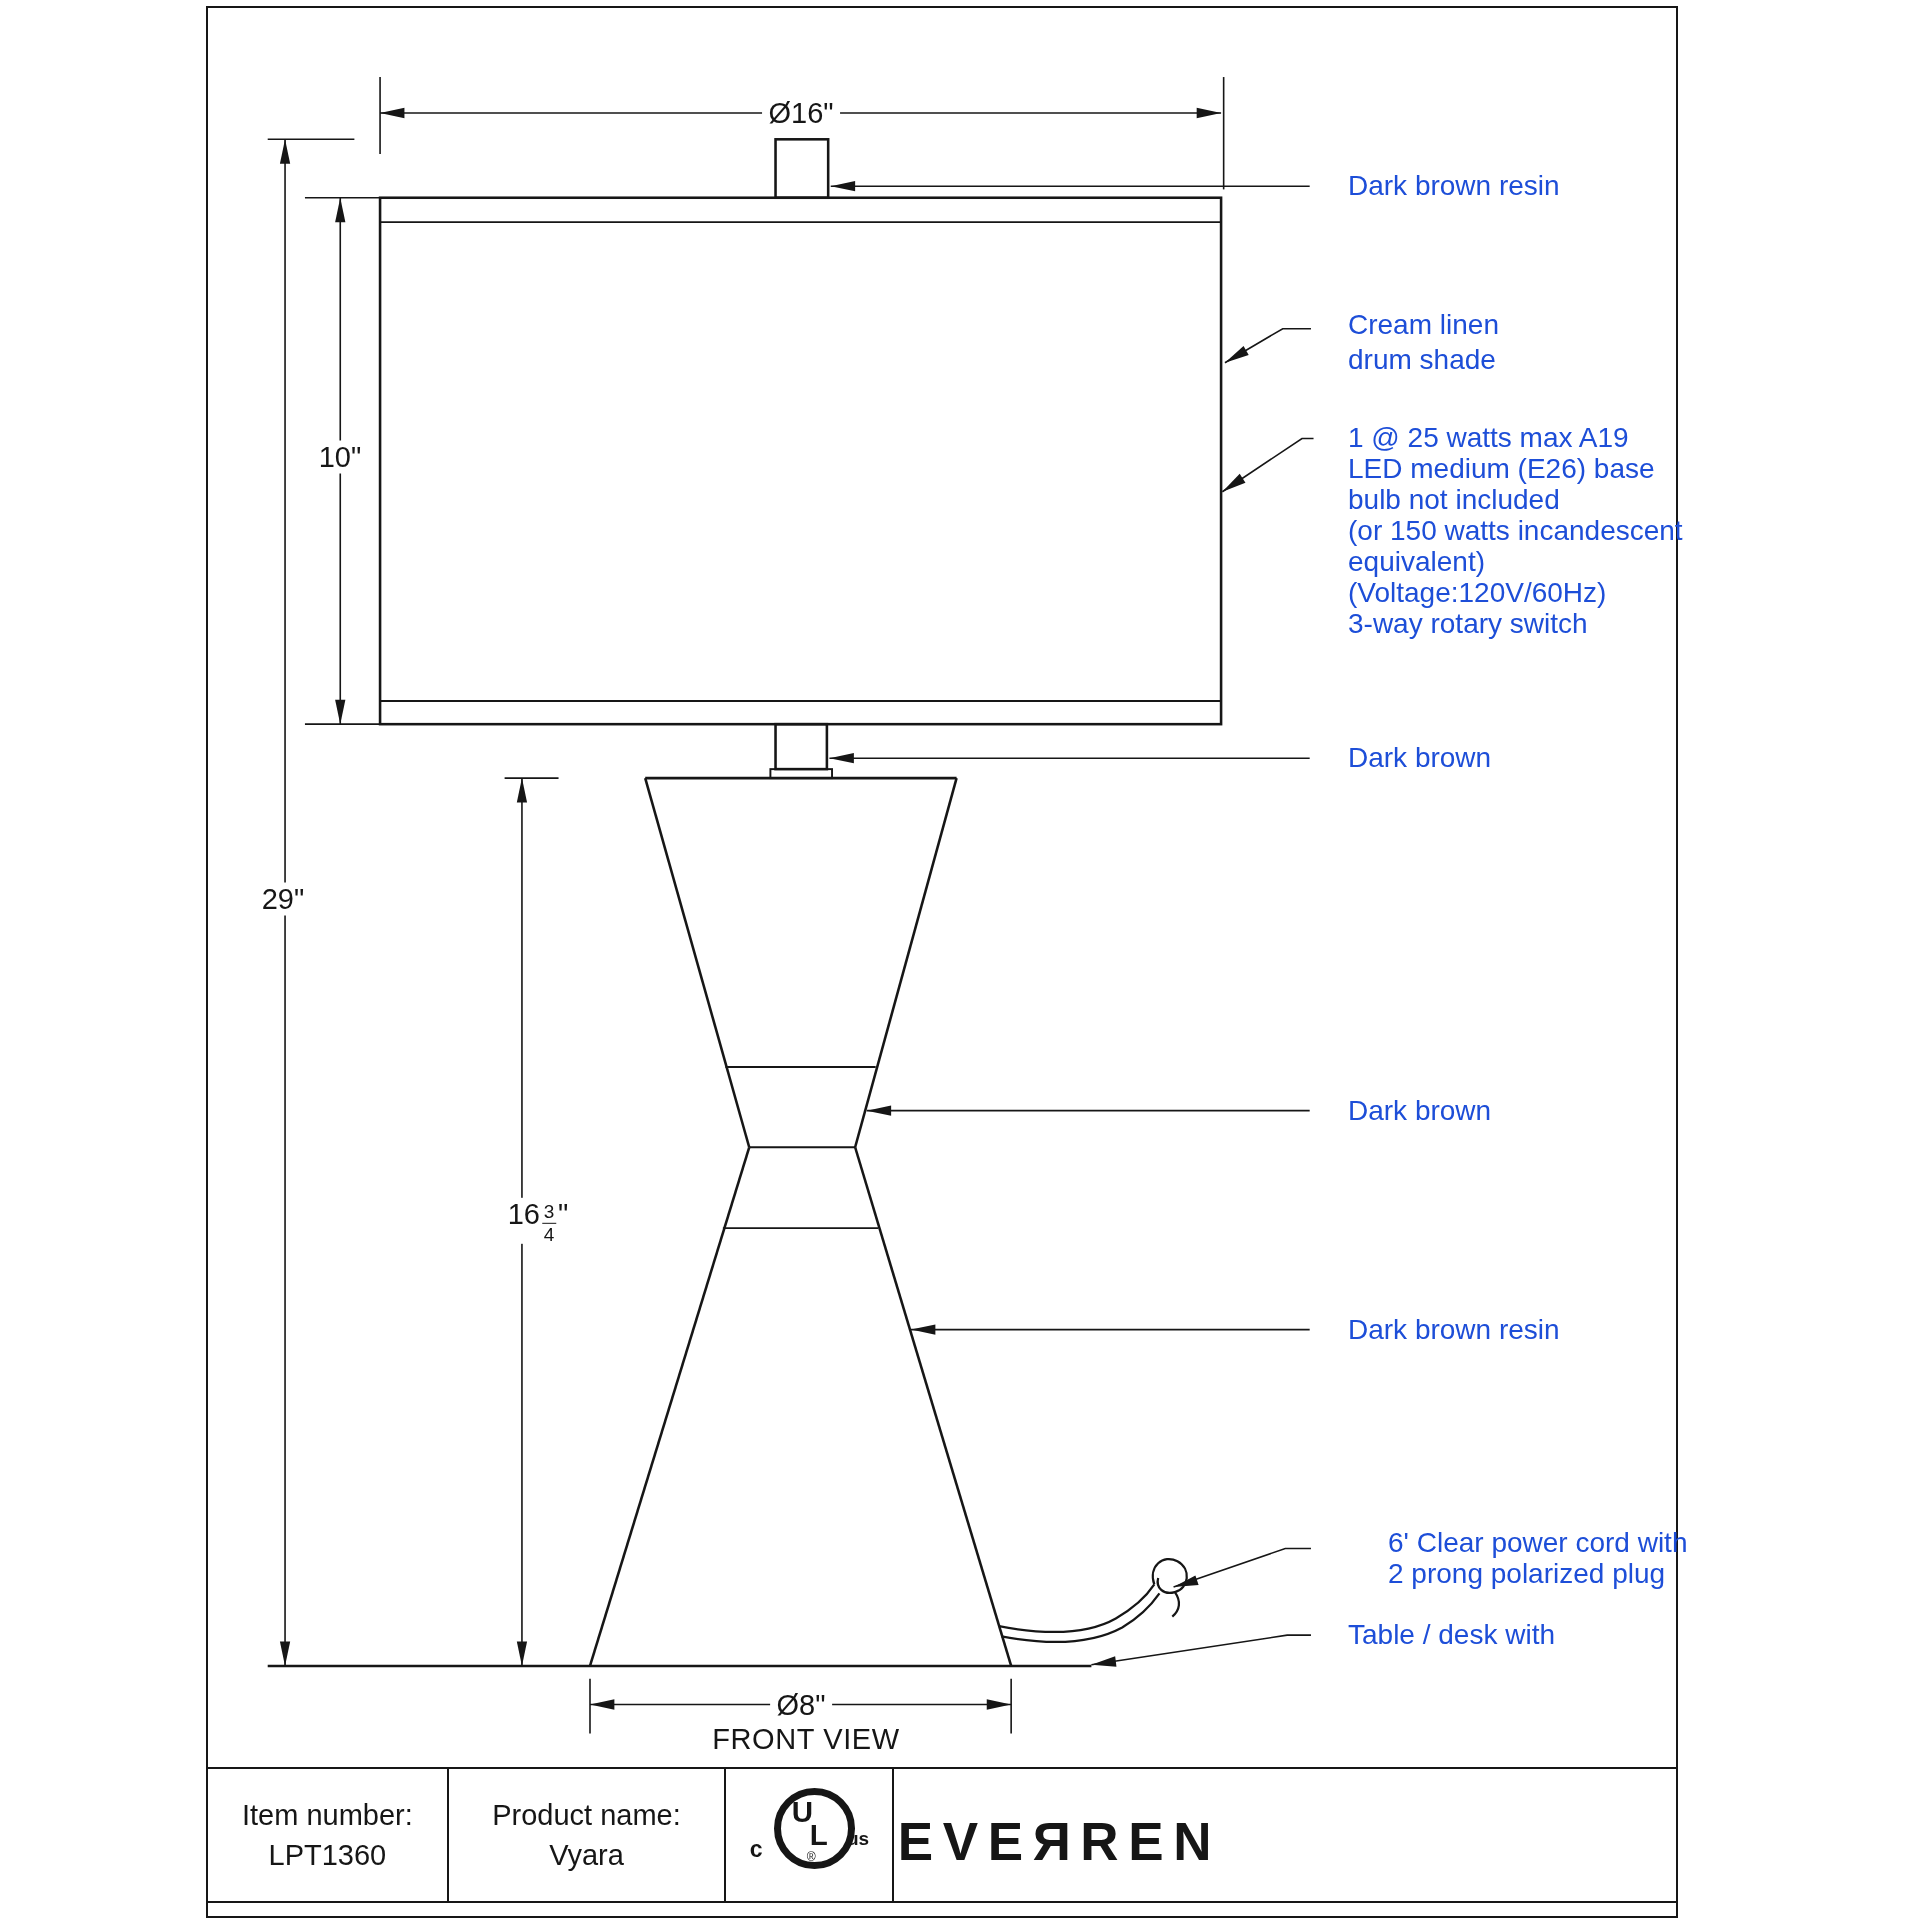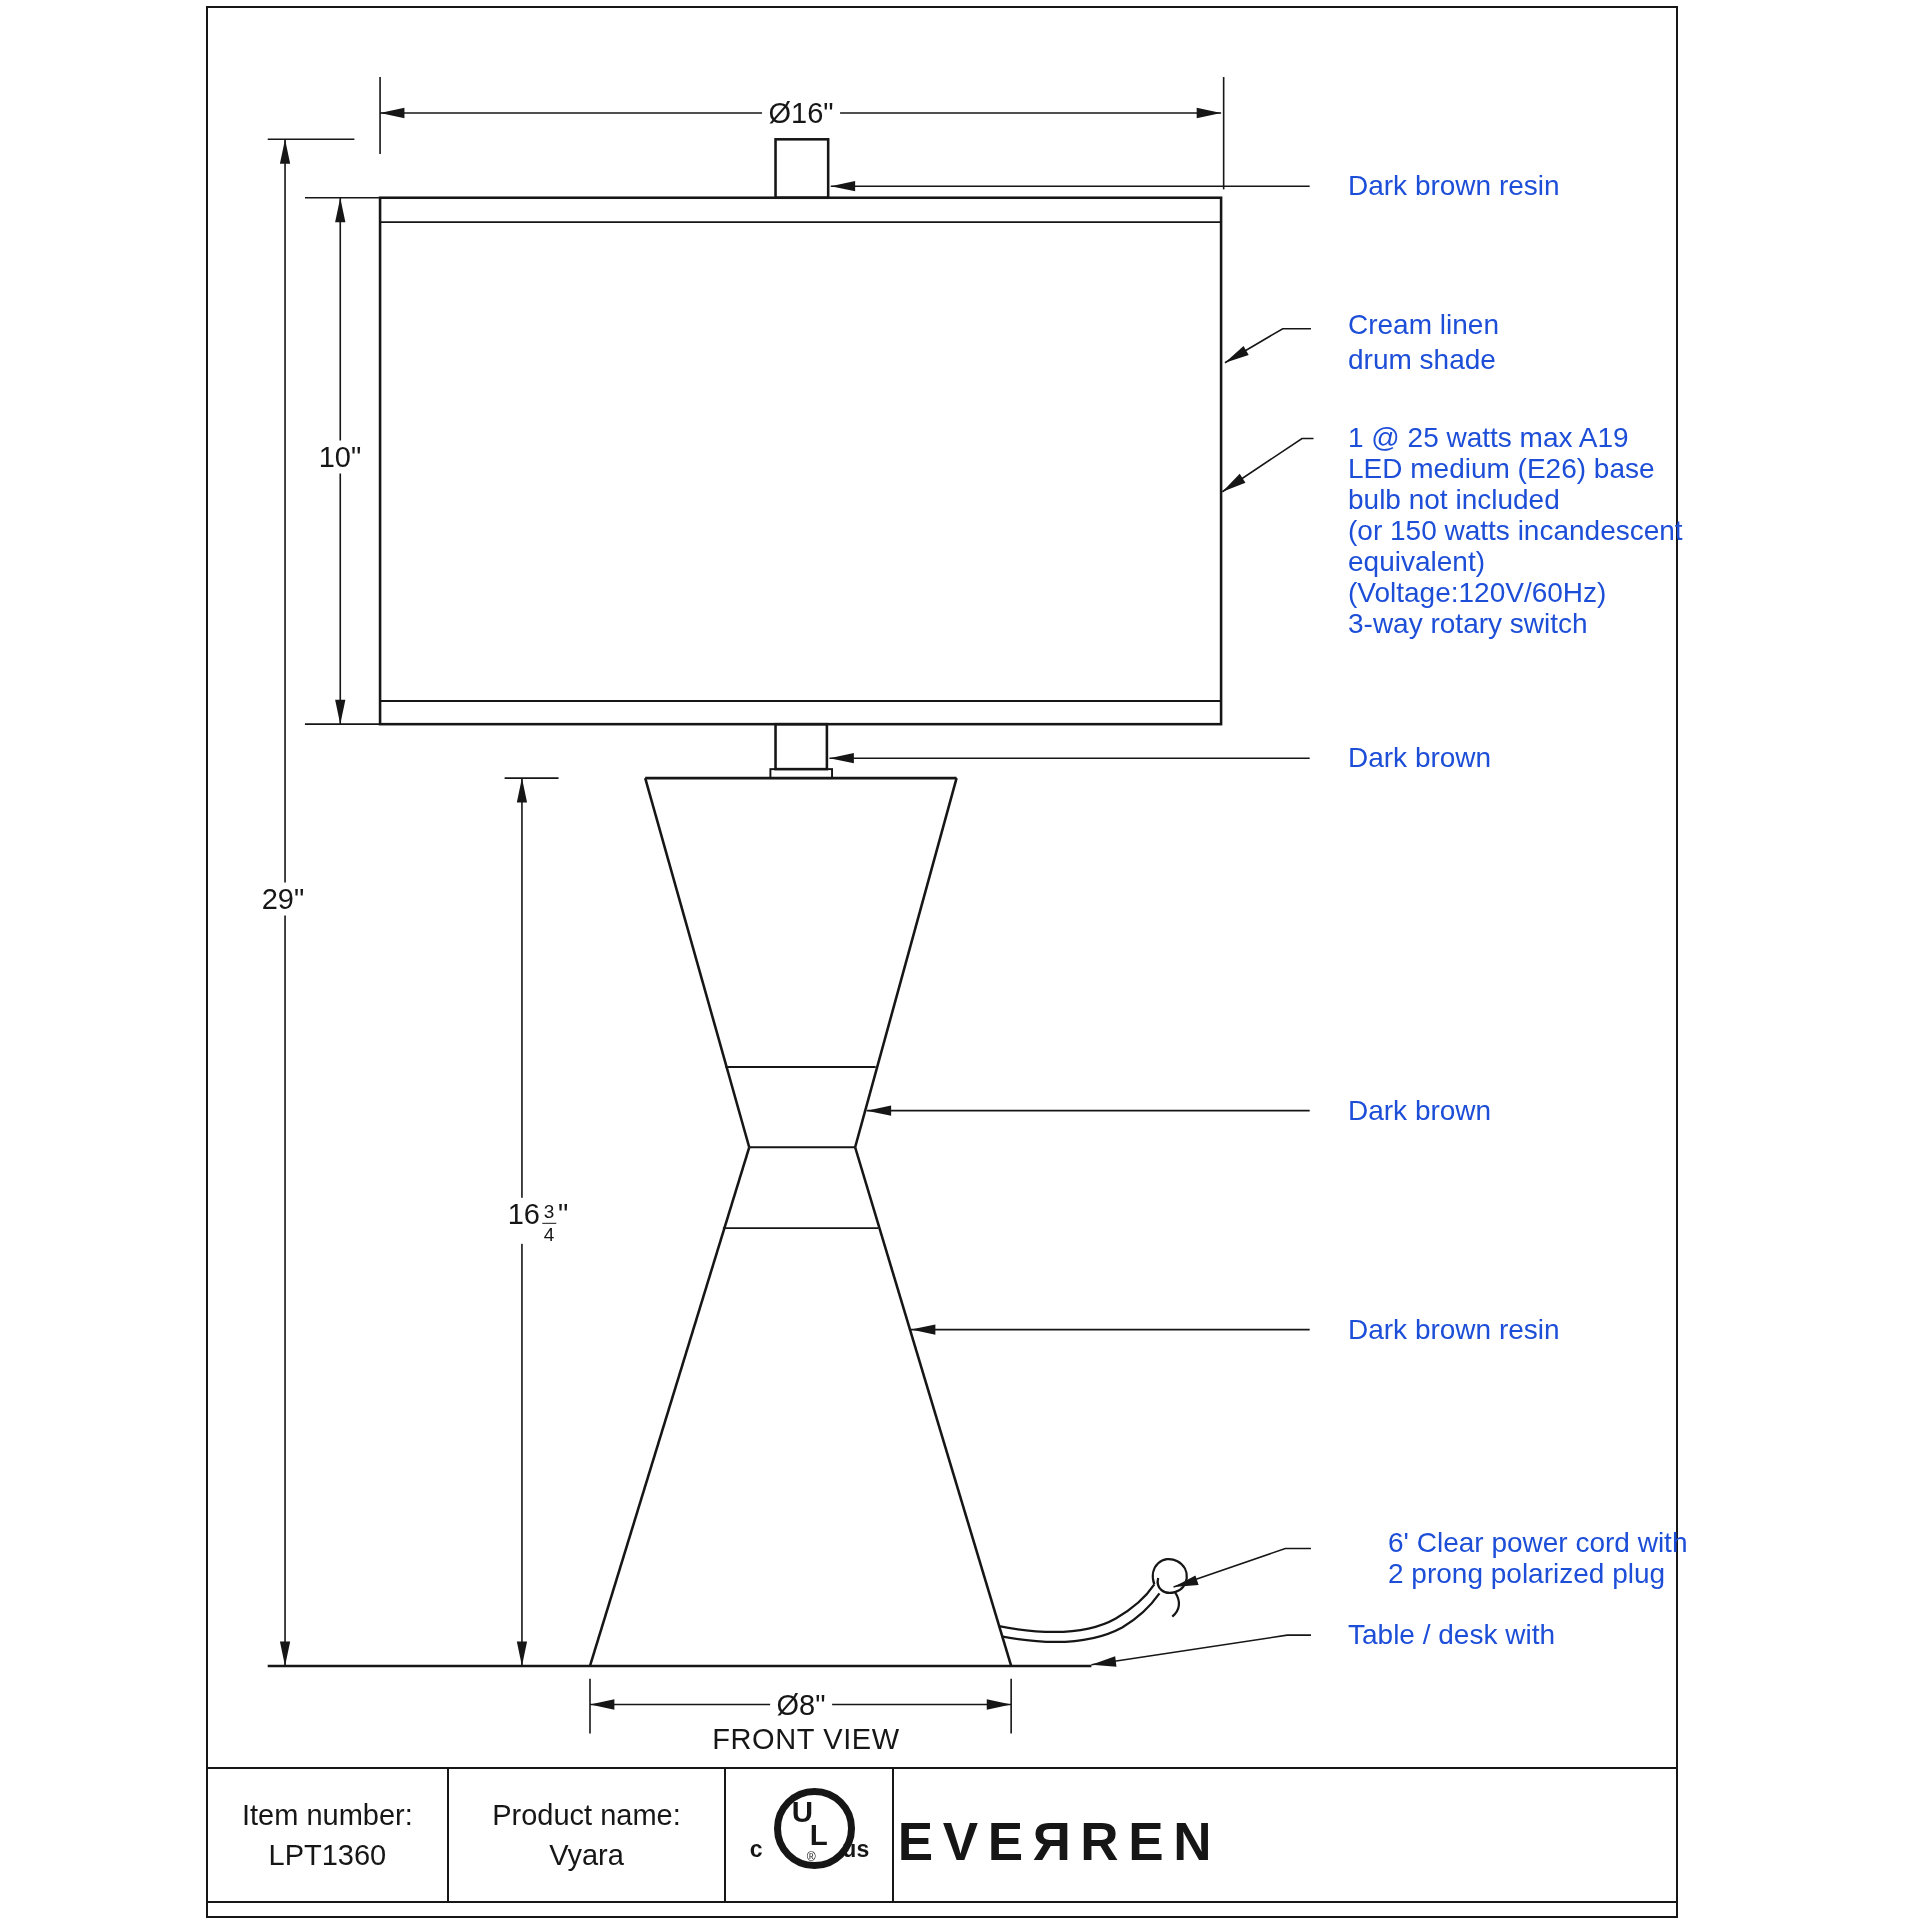--- a/index.html
+++ b/index.html
@@ -34,21 +34,21 @@
   }
   .tb-cell:last-child{border-right:none;}
   .c1{width:16.4%;} .c2{width:18.9%;} .c3{width:30.7%;} .c4{width:11.4%;} .c5{width:22.6%;margin-top:14px;}
   
   .ul-wrap{position:relative;width:154px;height:96px;}
   .ul-circle{position:absolute;left:42px;top:1.3px;width:67px;height:67px;border:7px solid #161616;border-radius:50%;}
   .ul-u{position:absolute;left:11px;top:1.3px;font-size:29.5px;font-weight:bold;line-height:1;}
   .ul-l{position:absolute;left:29px;top:24.4px;font-size:29.5px;font-weight:bold;line-height:1;}
   .ul-reg{position:absolute;left:26px;top:56px;font-size:12.2px;line-height:1;}
   .ul-c{position:absolute;left:18px;top:42px;font-size:23px;font-weight:bold;}
-  .ul-us{position:absolute;right:16.7px;top:42px;font-size:23px;font-weight:bold;}
+  .ul-us{position:absolute;right:16.7px;top:32px;font-size:19px;font-weight:bold;}
   .brand{font-size:53px;font-weight:bold;letter-spacing:9.6px;white-space:nowrap;}
 </style>
 </head>
 <body>
 
 <div id="sheet">
 
   <div class="border-box"></div>
 
   <svg id="linework" viewBox="0 0 3000 3000">

